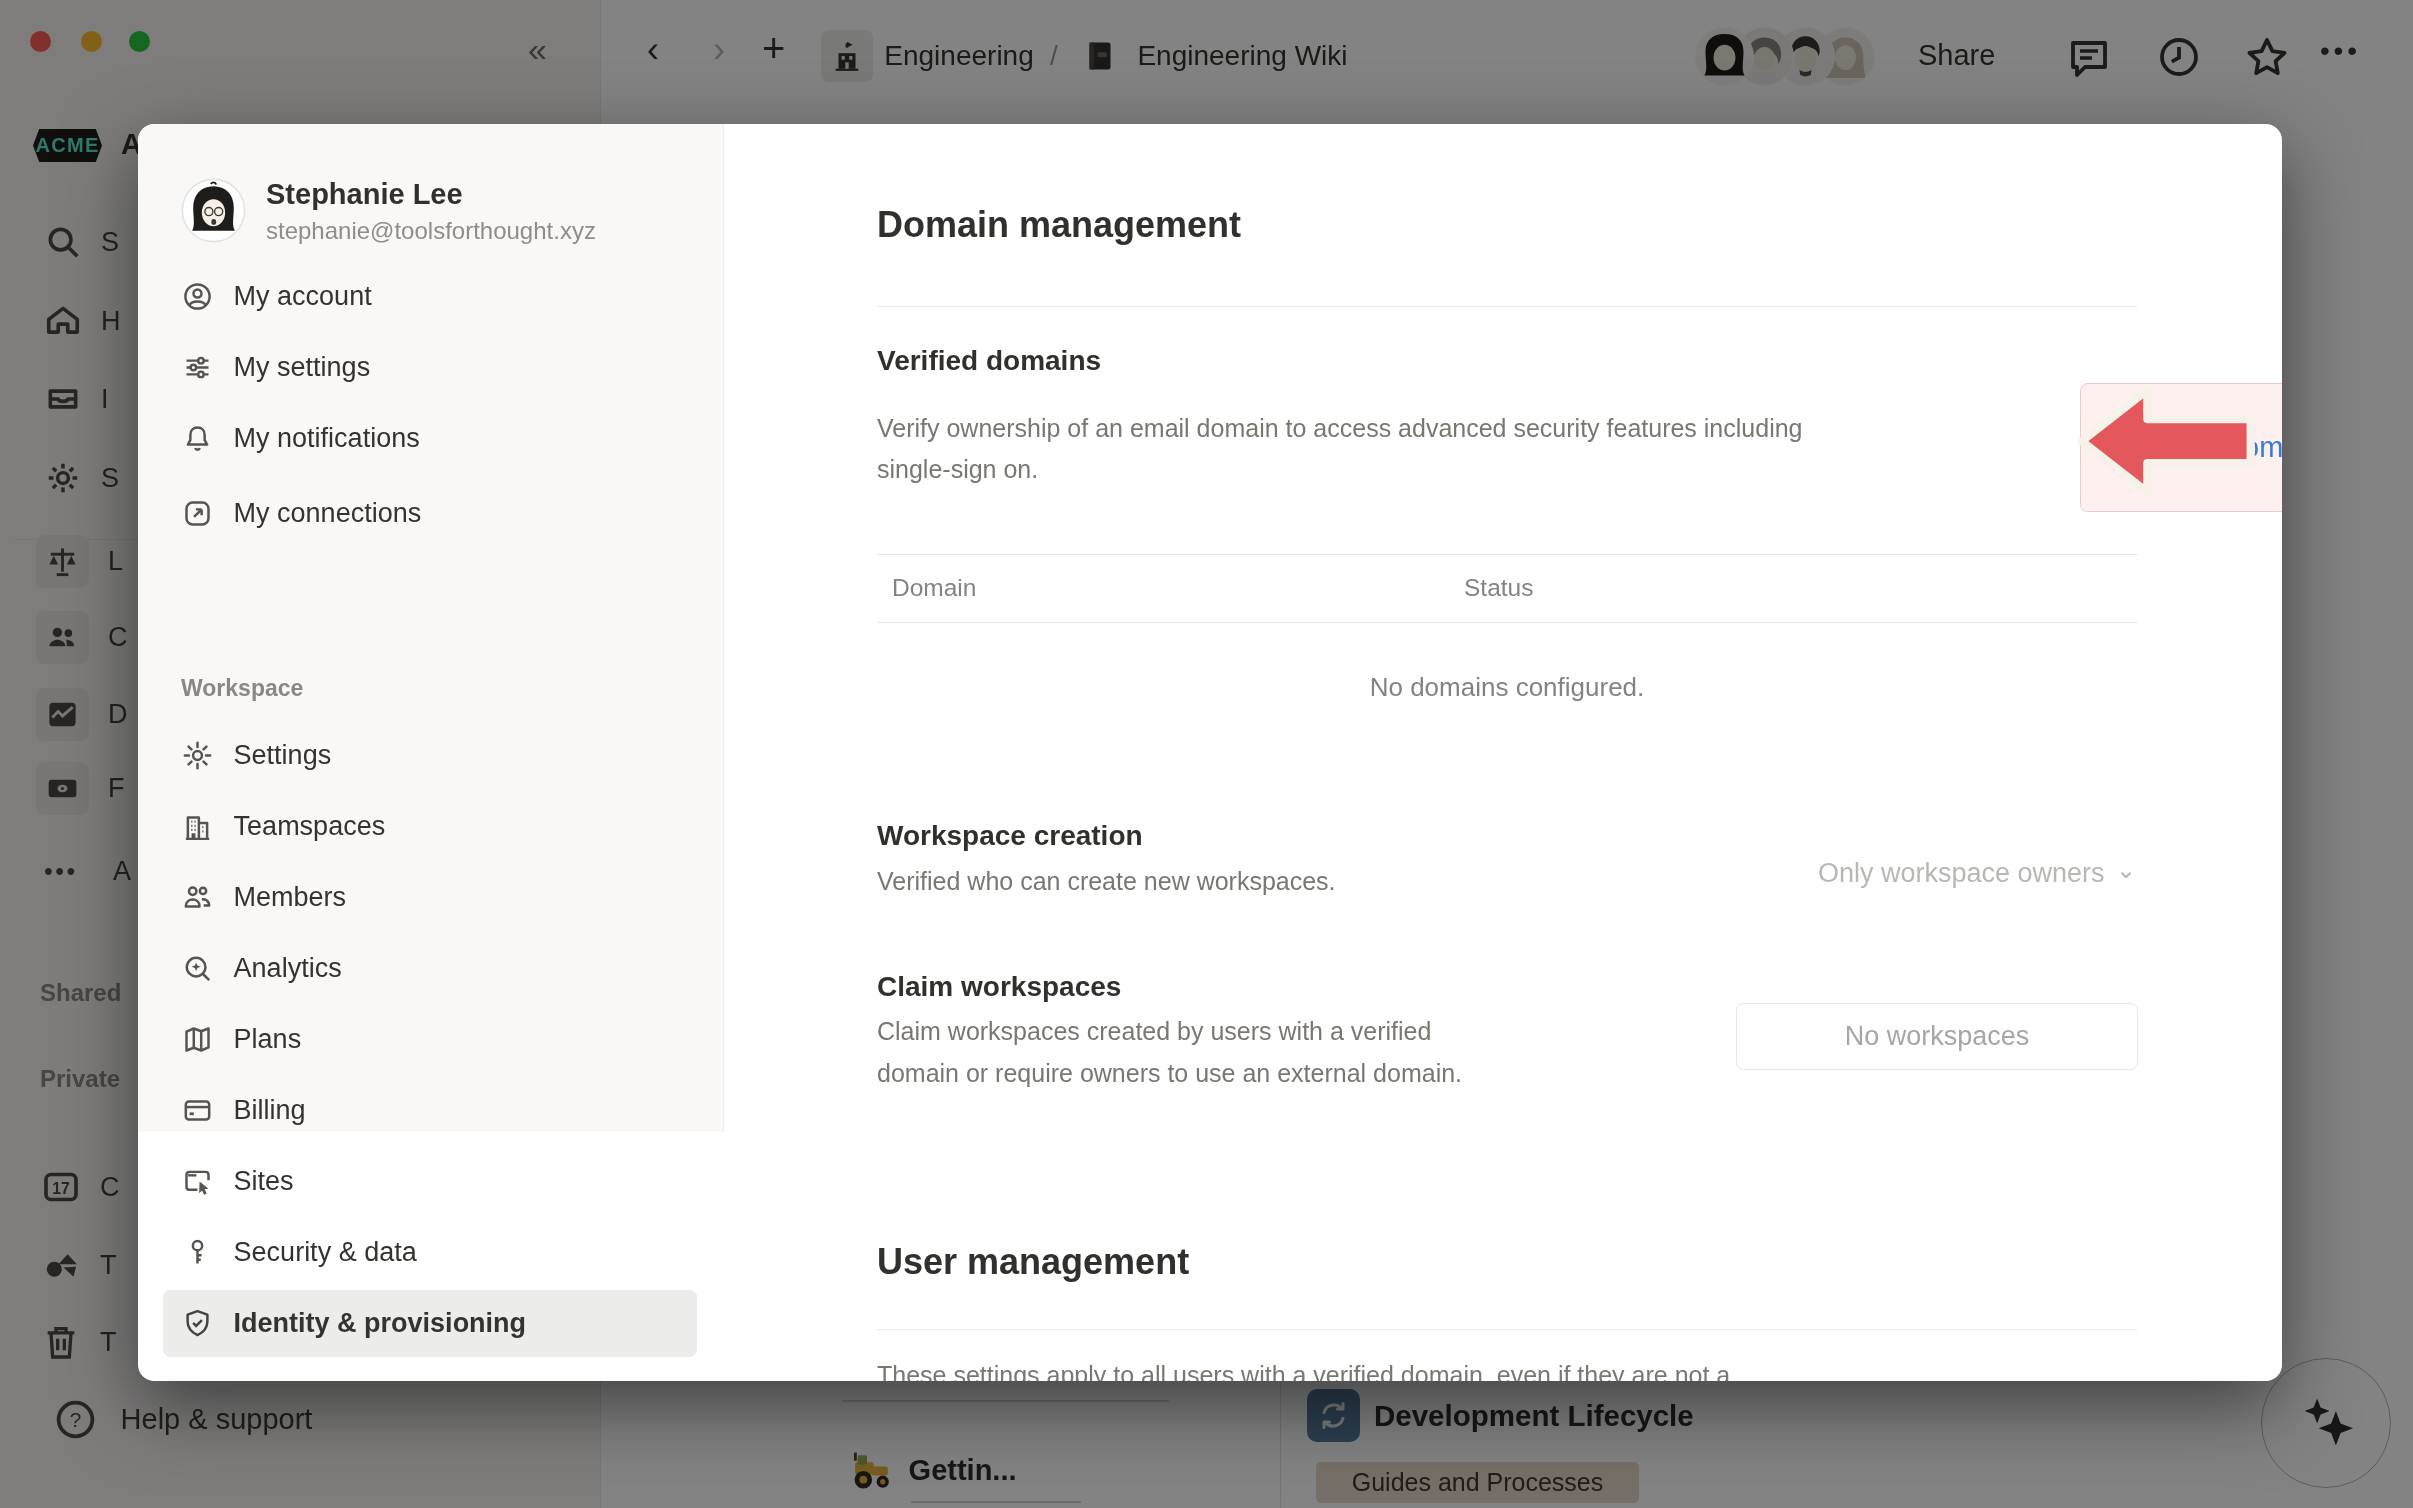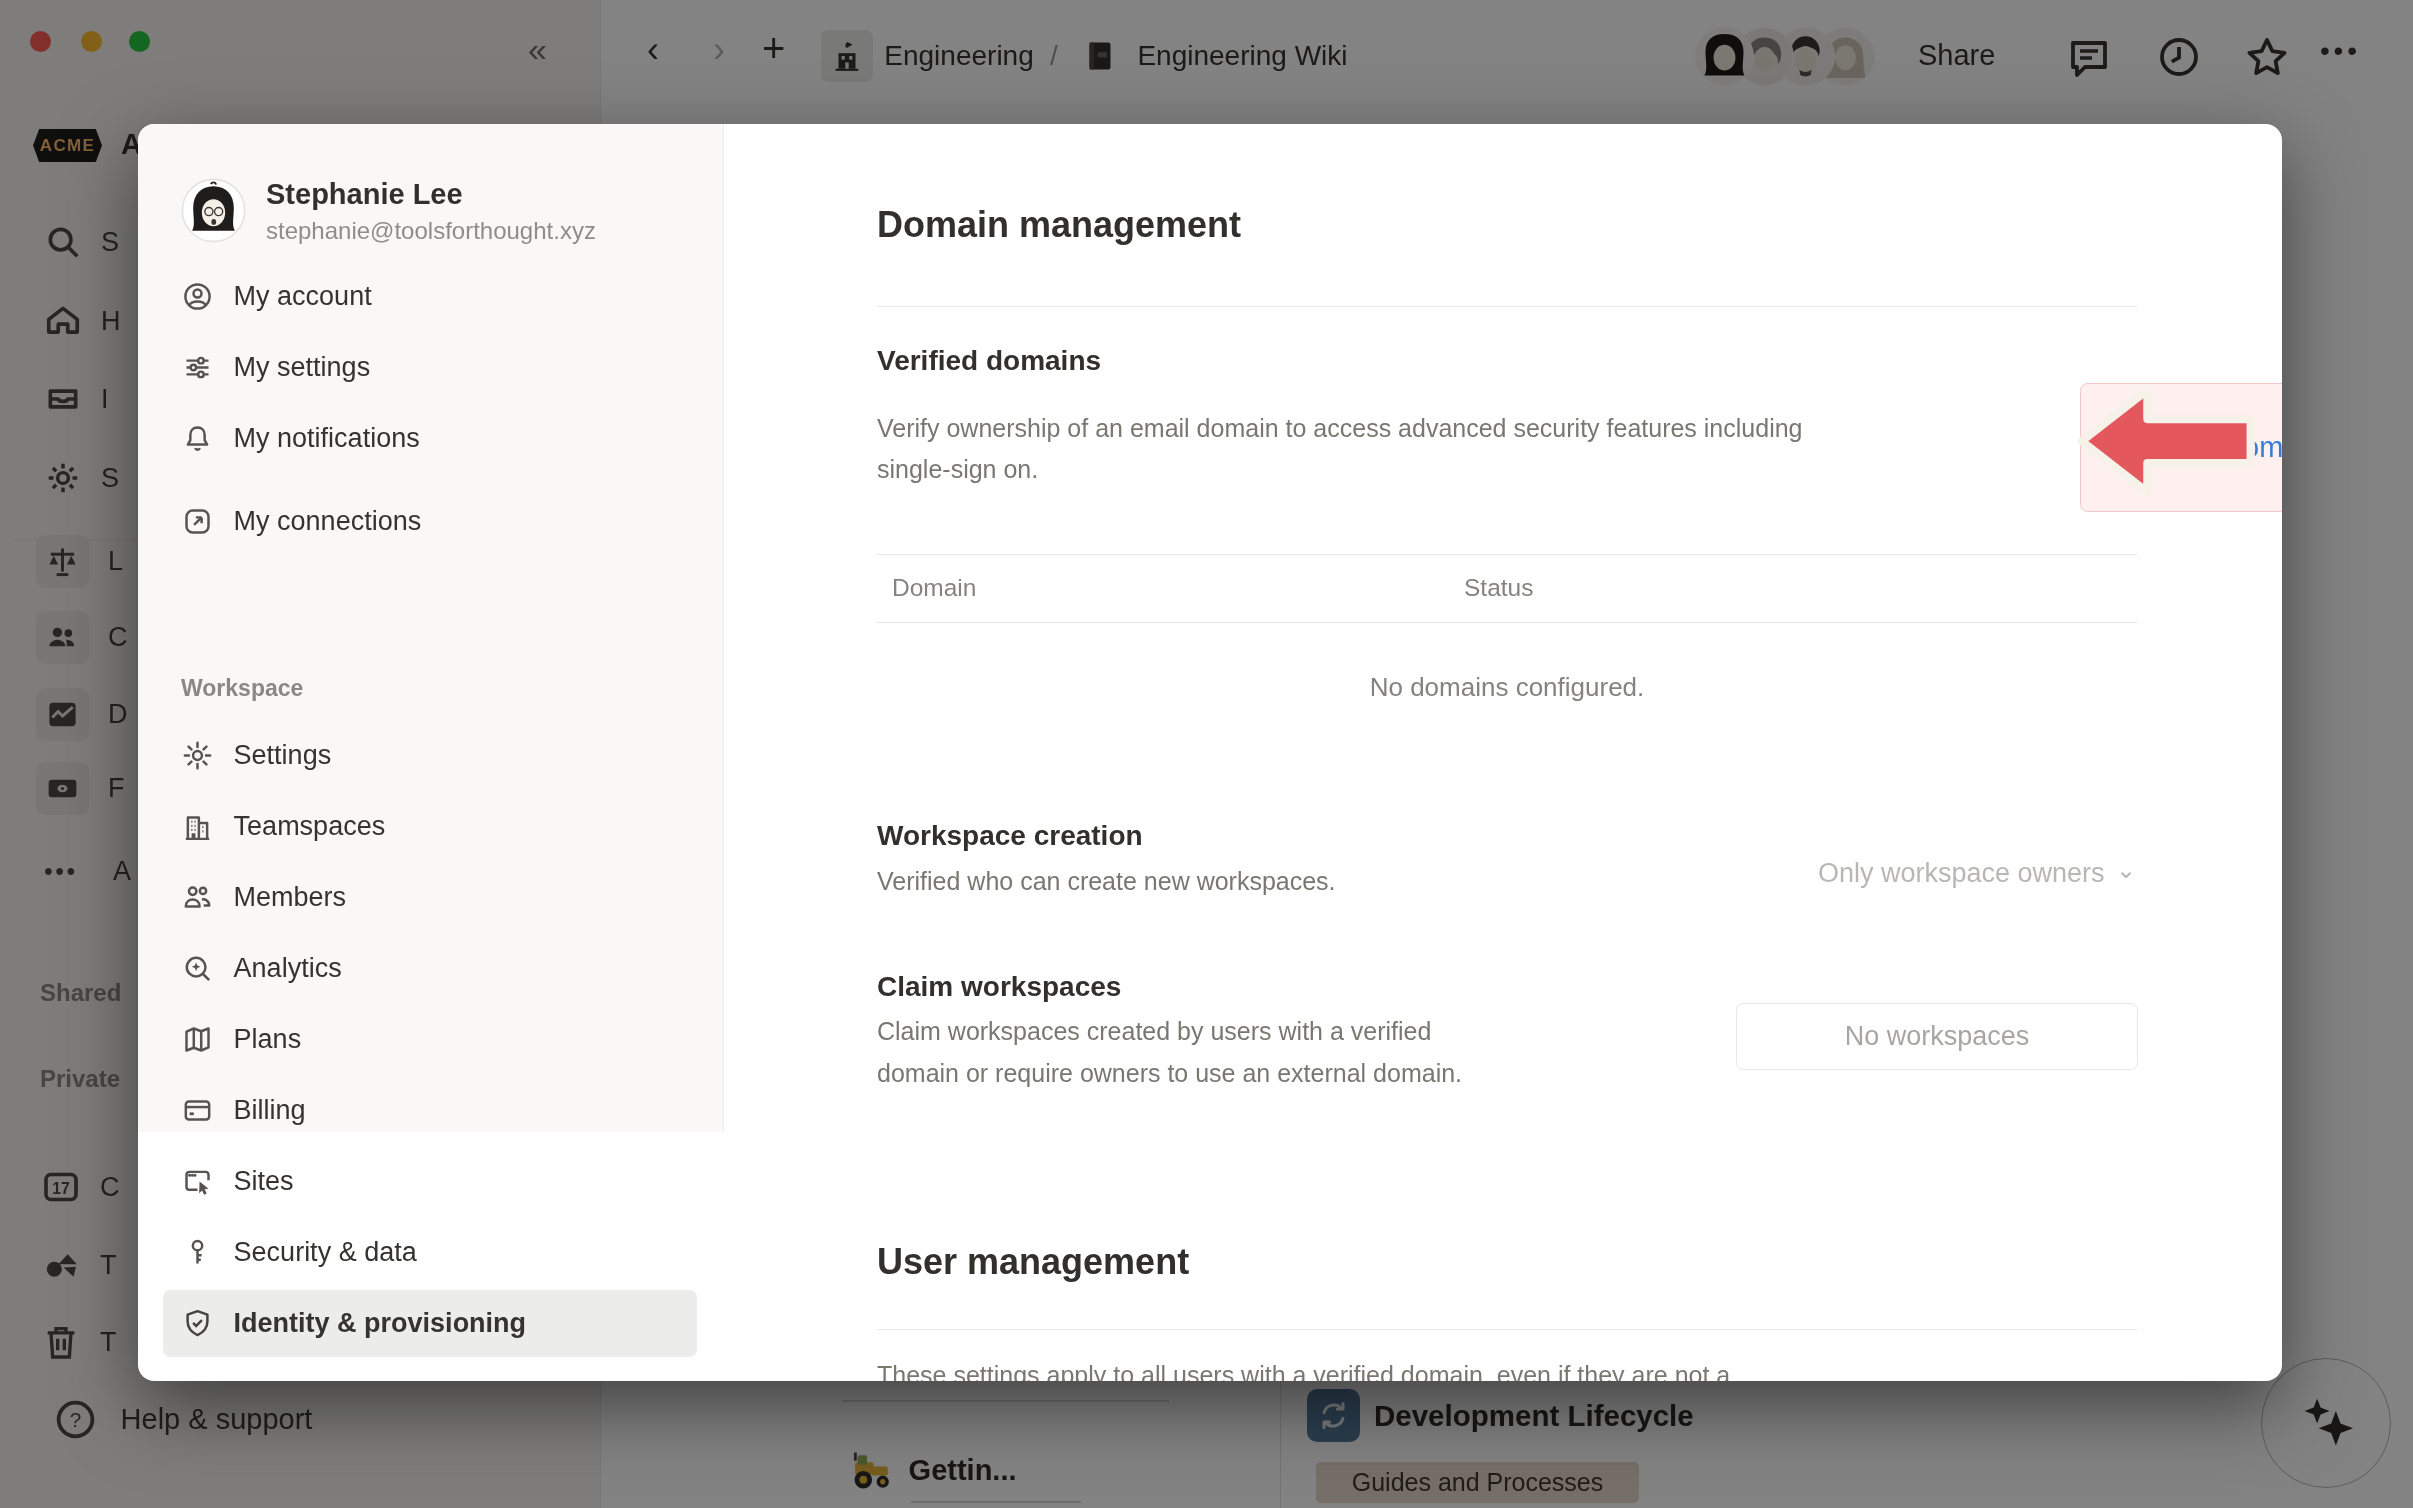--- a/index.html
+++ b/index.html
@@ -3,21 +3,21 @@
 <meta charset="utf-8">
 <style>
   html,body{margin:0;padding:0;background:#2a2a2a;}
   body{width:2413px;height:1508px;position:relative;overflow:hidden;
        font-family:"Liberation Sans","DejaVu Sans",sans-serif;color:#32302c;}
   .abs{position:absolute;}
   
   #bg{position:absolute;inset:0;background:#ffffff;}
   #bg-sidebar{position:absolute;left:0;top:0;width:600px;height:1508px;background:#f5f4f1;border-right:1.3px solid #e9e7e4;}
   .tl{position:absolute;width:21.4px;height:21.4px;border-radius:50%;}
-  .badge{position:absolute;background:#1f1e1c;color:#fdba74;font-size:17px;font-weight:700;letter-spacing:1.3px;
+  .badge{position:absolute;background:#1f1e1c;color:#5eead4;font-size:20px;font-weight:700;letter-spacing:1.3px;
          display:flex;align-items:center;justify-content:center;
          clip-path:polygon(9% 0,91% 0,100% 50%,91% 100%,9% 100%,0 50%);}
   .srow{position:absolute;display:flex;align-items:center;gap:19px;}
   .srow .letter{font-size:27px;color:#454340;}
   .tile{width:53px;height:53px;border-radius:8.8px;background:#eae8e4;display:flex;align-items:center;justify-content:center;}
   .seclabel{position:absolute;font-size:24px;font-weight:700;color:#8a8884;}
   .bgline{position:absolute;background:#e7e5e2;}
   
   #topbar{position:absolute;left:0;top:0;width:2413px;height:94px;}
   .navglyph{position:absolute;font-size:30px;color:#37352f;}
@@ -345,21 +345,21 @@
         </svg>
       <span>My settings</span>
     </div>
     <div class="mrow" style="top:281px;">
       <svg width="33" height="33" viewBox="0 0 24 24" fill="none" stroke="#56544f" stroke-width="1.8">
           <path d="M12 4c-3.2 0-5.2 2.2-5.2 5.4v3.8L5 16.4h14l-1.8-3.2V9.4C17.2 6.2 15.2 4 12 4z" stroke-linejoin="round"></path>
           <path d="M10.3 19a1.8 1.8 0 0 0 3.4 0"></path>
         </svg>
       <span>My notifications</span>
     </div>
-    <div class="mrow" style="top:364px;">
+    <div class="mrow" style="top:356px;">
       <svg width="33" height="33" viewBox="0 0 24 24" fill="none" stroke="#56544f" stroke-width="1.8">
           <rect x="4" y="4" width="16" height="16" rx="4.5"></rect>
           <path d="M9.5 14.5 15 9M15 9h-4.2M15 9v4.2"></path>
         </svg>
       <span>My connections</span>
     </div>
 
     <div class="mlabel" style="top:551px;text-align:right;">Workspace</div>
 
     <div class="mrow" style="top:598px;">

